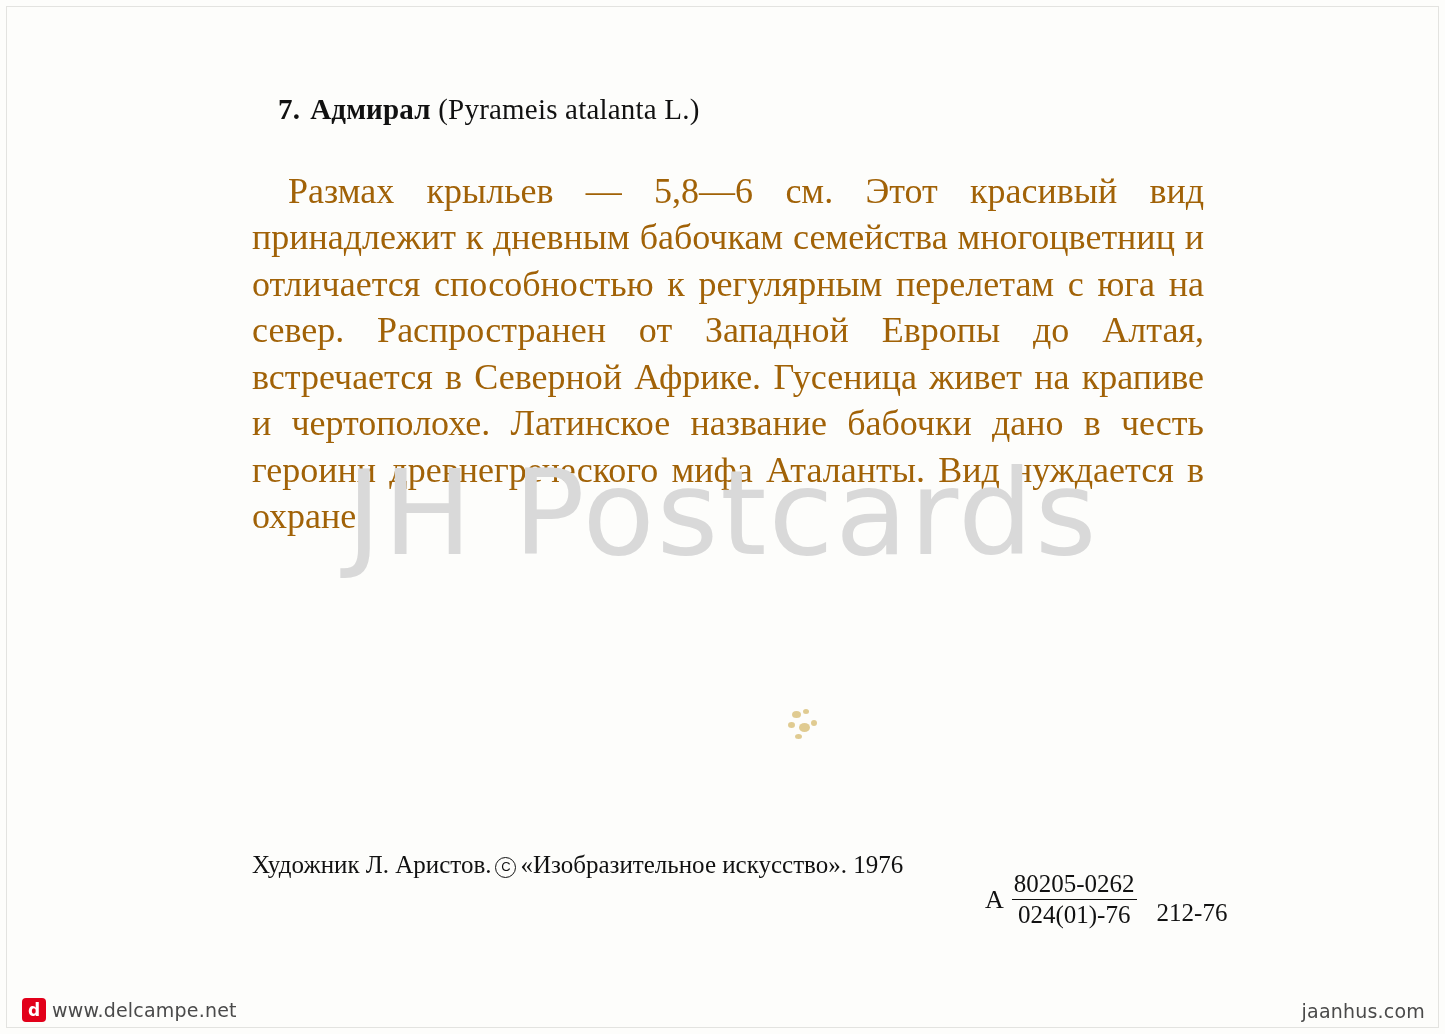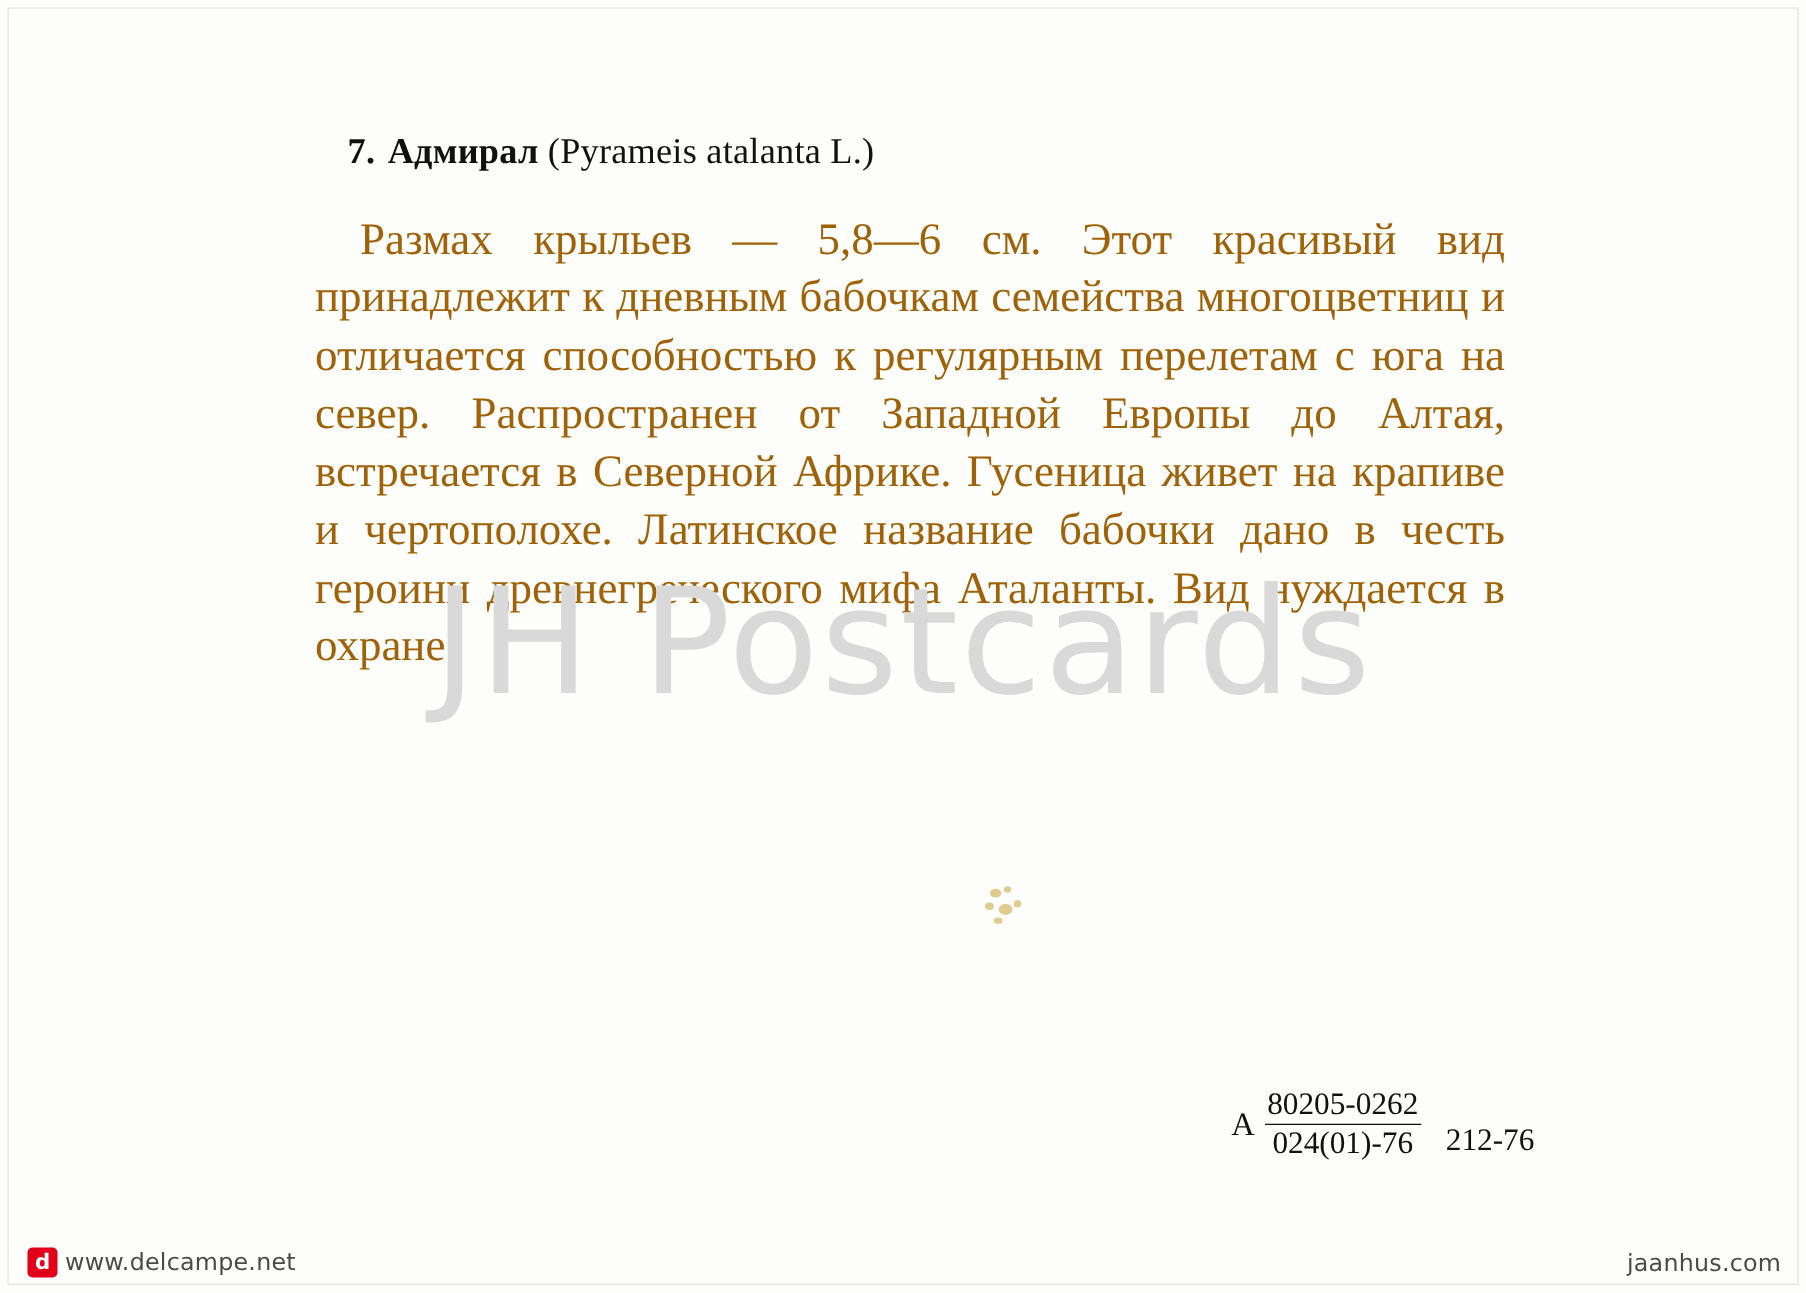--- a/index.html
+++ b/index.html
@@ -32,21 +32,20 @@
   }
 
   .title-line {
     position: absolute;
     left: 278px;
     top: 93px;
     font-size: 29px;
     letter-spacing: 0.2px;
     white-space: nowrap;
     color: #111;
-    margin-top: 12px;
   }
   .title-num {
     font-weight: bold;
   }
   .title-name {
     font-weight: bold;
     margin-left: 10px;
   }
   .title-latin {
     font-weight: normal;
@@ -219,20 +218,23 @@
   <div class="stain">
     <i class="s1"></i>
       <i class="s2"></i>
       <i class="s3"></i>
       <i class="s4"></i>
       <i class="s5"></i>
       <i class="s6"></i>
   </div>
 
   <div class="footer">
+    <div>
+      <span>Художник Л. Аристов.</span><span class="copyright-mark">C</span><span>«Изобразительное искусство». 1976</span>
+    </div>
   </div>
 
   <div class="code-block">
     <span class="code-letter">А</span>
     <span class="code-frac">
       <span class="num">80205-0262</span>
       <span class="den">024(01)-76</span>
     </span>
     <span class="code-suffix">212-76</span>
   </div>

